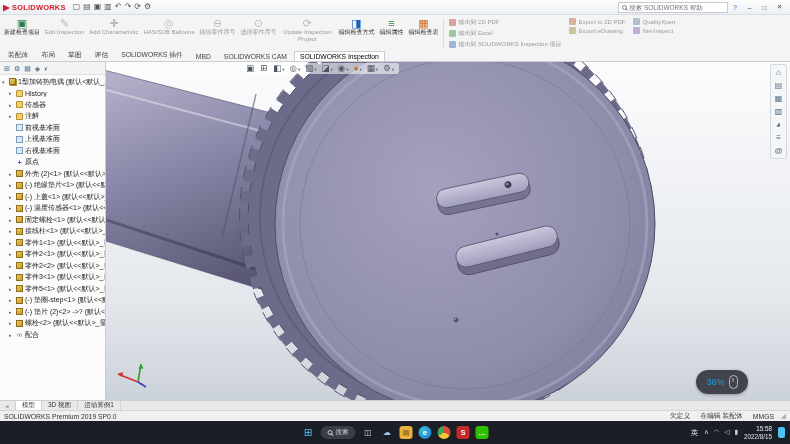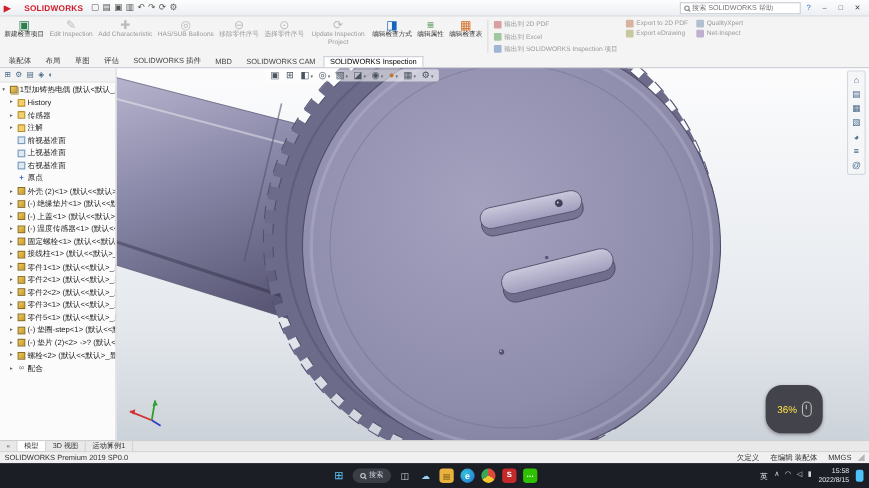--- a/index.html
+++ b/index.html
@@ -1,21 +1,21 @@
 <!DOCTYPE html>
 <html><head>
 <meta charset="utf-8">
 <style>
   *{box-sizing:border-box;margin:0;padding:0}
   body{background:#888;font-family:"Liberation Sans","DejaVu Sans",sans-serif}
   .app{position:relative;width:790px;height:444px;background:#f0f0f0;overflow:hidden;display:flex;flex-direction:column}
 
   
   .titlebar{height:15px;flex:0 0 auto;background:linear-gradient(#fdfdfd,#eceff3);border-bottom:1px solid #d8dbe0;display:flex;align-items:center;padding:0 3px;gap:3px;position:relative;z-index:5}
-  .logo{display:flex;align-items:flex-end;gap:12px}
+  .logo{display:flex;align-items:flex-end;gap:2px}
   .logo-mark{width:7px;height:7px;background:#d21e2b;clip-path:polygon(0 0,100% 50%,0 100%)}
   .logo-text{color:#d21e2b;font-size:7.5px;font-weight:bold;letter-spacing:.2px}
   .tb-tools{display:flex;align-items:center;gap:3px;margin-left:4px}
   .tb-tool{font-size:8px;color:#555;line-height:1}
   .doc-title{position:absolute;left:0;right:0;text-align:center;font-size:8px;color:#333;pointer-events:none}
   .search-box{margin-left:auto;display:flex;align-items:center;gap:2px;background:#fff;border:1px solid #c7ccd4;height:11px;padding:0 3px;width:110px;z-index:2}
   .search-box input{border:0;outline:0;flex:1;font-size:6.5px;min-width:0;background:transparent;font-family:inherit}
   .mag{width:5px;height:5px;border:1px solid #888;border-radius:50%;position:relative;flex:0 0 auto}
   .mag::after{content:"";position:absolute;width:3px;height:1px;background:#888;transform:rotate(45deg);right:-2px;bottom:-1px}
   .help-btn{font-size:7px;color:#2a6bd0;padding:0 2px;z-index:2}
@@ -75,21 +75,21 @@
   
   .viewport{flex:1;position:relative;min-width:0;overflow:hidden;background:#e8ebee}
   svg.scene{position:absolute;inset:0;width:100%;height:100%;display:block}
   .hud{position:absolute;top:1px;left:135px;display:flex;align-items:center;gap:5px;padding:1px 5px;background:rgba(255,255,255,.55);border-radius:2px}
   .hud-item{display:flex;align-items:flex-end;gap:1px}
   .hud-glyph{font-size:8.5px;color:#4a5560;line-height:1}
   [data-name="edit-appearance-icon"]{color:#c07830}
   .hud-caret{font-size:4.5px;color:#666;line-height:1}
   .taskpane{position:absolute;top:2px;right:3px;display:flex;flex-direction:column;gap:2px;background:#f4f6f8;border:1px solid #d4d8dd;padding:2px 1px;border-radius:2px}
   .tp-ic{font-size:8px;color:#4a6a8a;text-align:center;line-height:11px;width:13px;height:11px}
-  .zoom-pill{position:absolute;right:42px;bottom:6px;width:52px;height:44px;background:rgba(56,56,64,.93);border-radius:15px;display:flex;align-items:center;justify-content:center;gap:4px;color:#fde047;box-shadow:0 1px 3px rgba(0,0,0,.3)}
+  .zoom-pill{position:absolute;right:42px;bottom:6px;width:52px;height:24px;background:rgba(56,56,64,.93);border-radius:15px;display:flex;align-items:center;justify-content:center;gap:4px;color:#0ea5e9;box-shadow:0 1px 3px rgba(0,0,0,.3)}
   .zoom-text{font-size:9px}
   .mouse-ic{width:9px;height:14px;border:1px solid #bbb;border-radius:4.5px;position:relative}
   .mouse-ic::after{content:"";position:absolute;left:50%;top:2px;width:1px;height:4px;background:#bbb;transform:translateX(-50%)}
   .triad{position:absolute;left:6px;bottom:10px}
 
   
   .doctabs{height:10px;flex:0 0 auto;background:#e9e9e9;border-top:1px solid #cfcfcf;display:flex;align-items:stretch;font-size:6.5px}
   .dt-nav{width:16px;display:flex;align-items:center;justify-content:center;color:#555;border-right:1px solid #d2d2d2;font-size:6px}
   .dtab{padding:0 6px;display:flex;align-items:center;color:#333;border-right:1px solid #d2d2d2;white-space:nowrap}
   .dtab.active{background:#fff}

